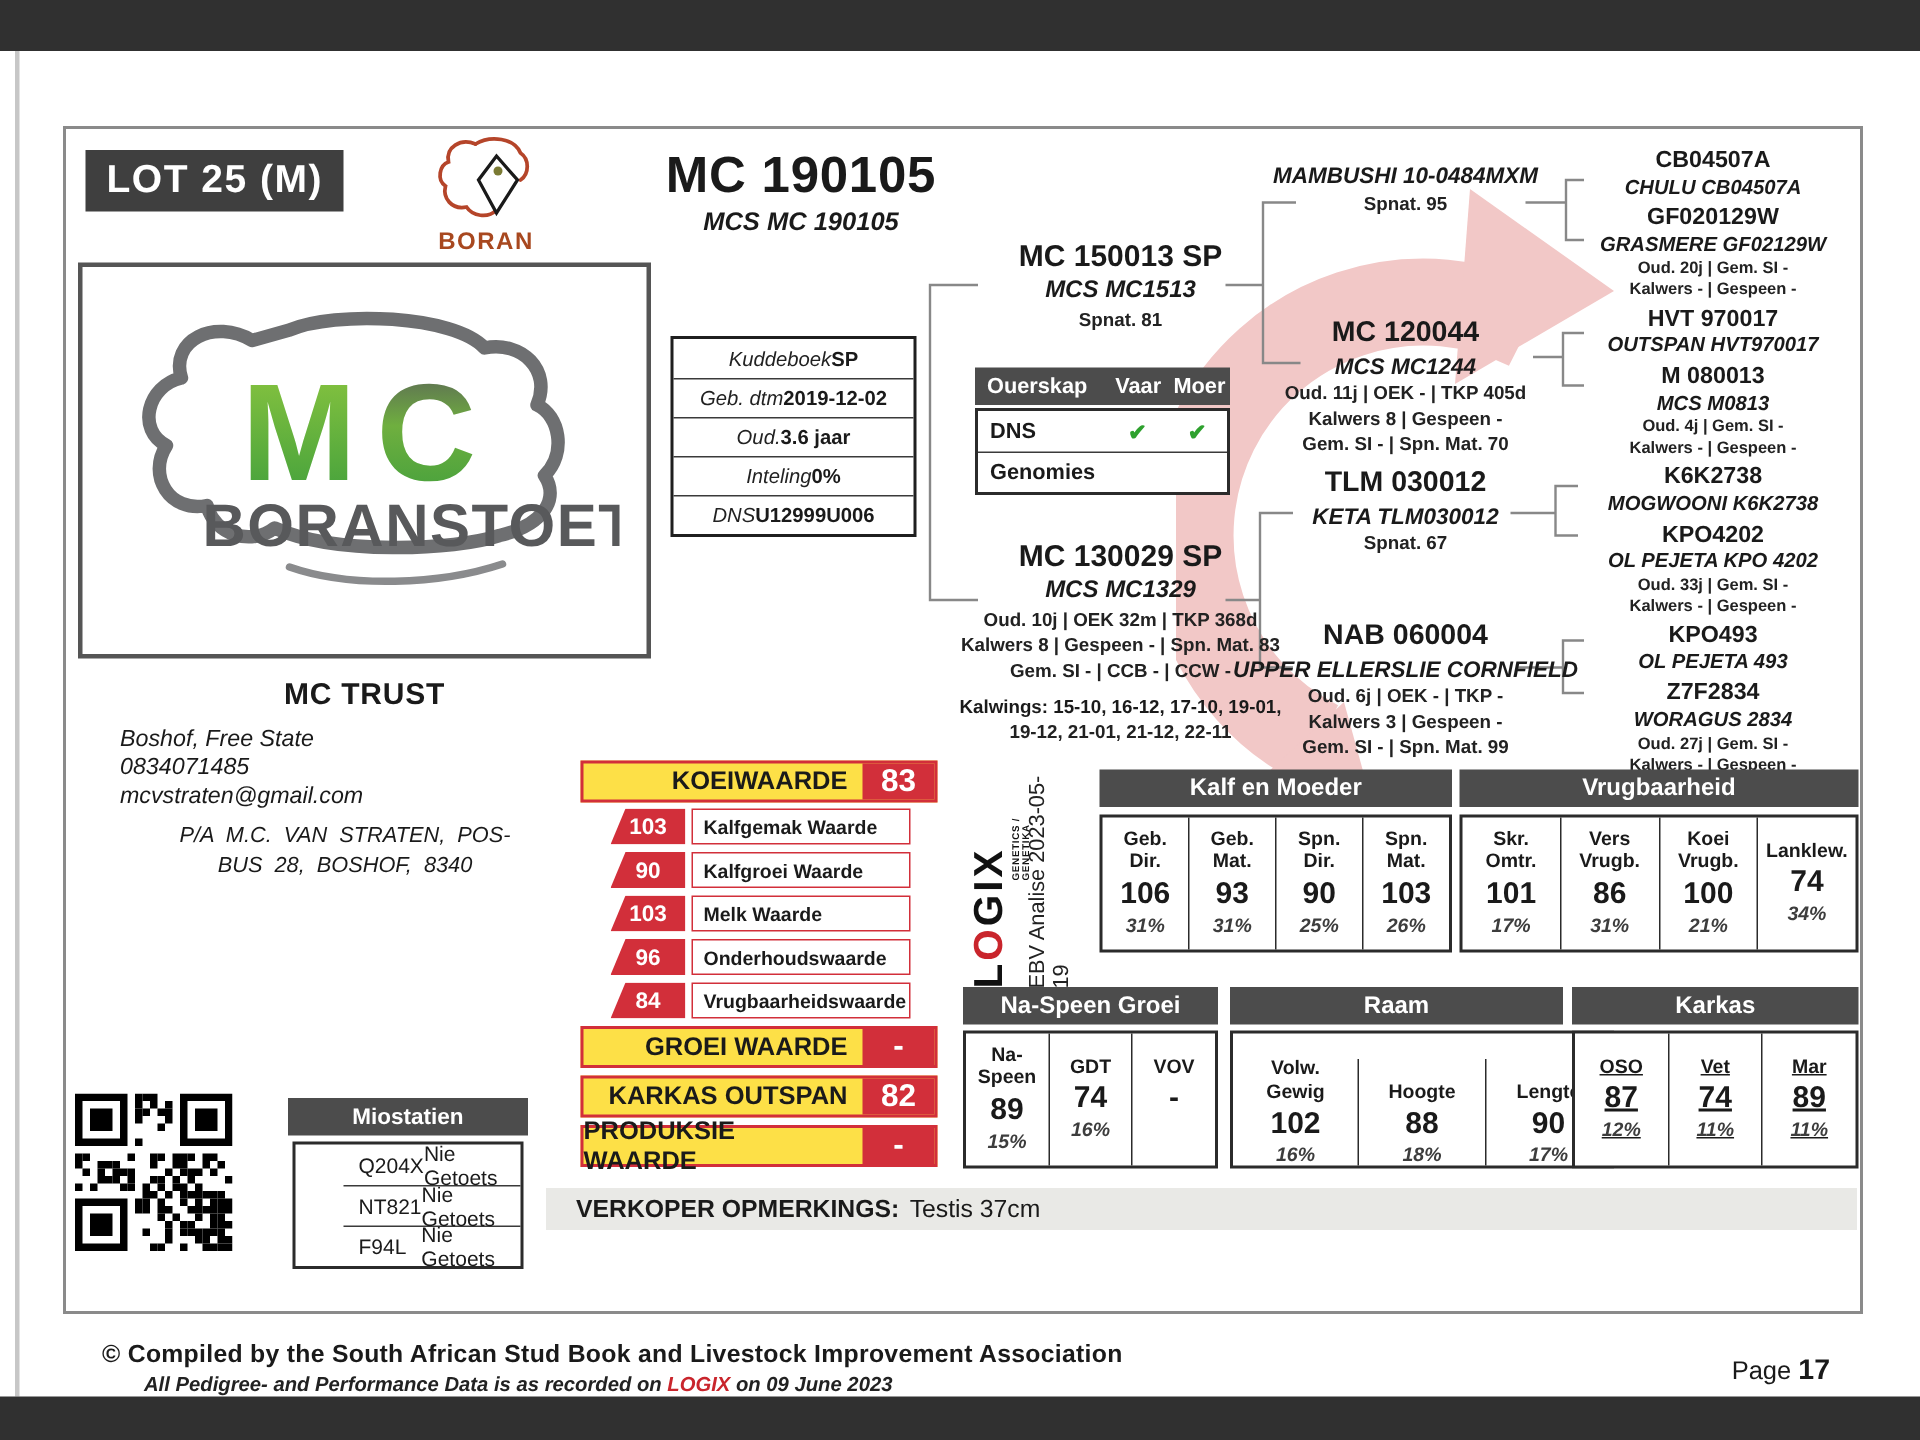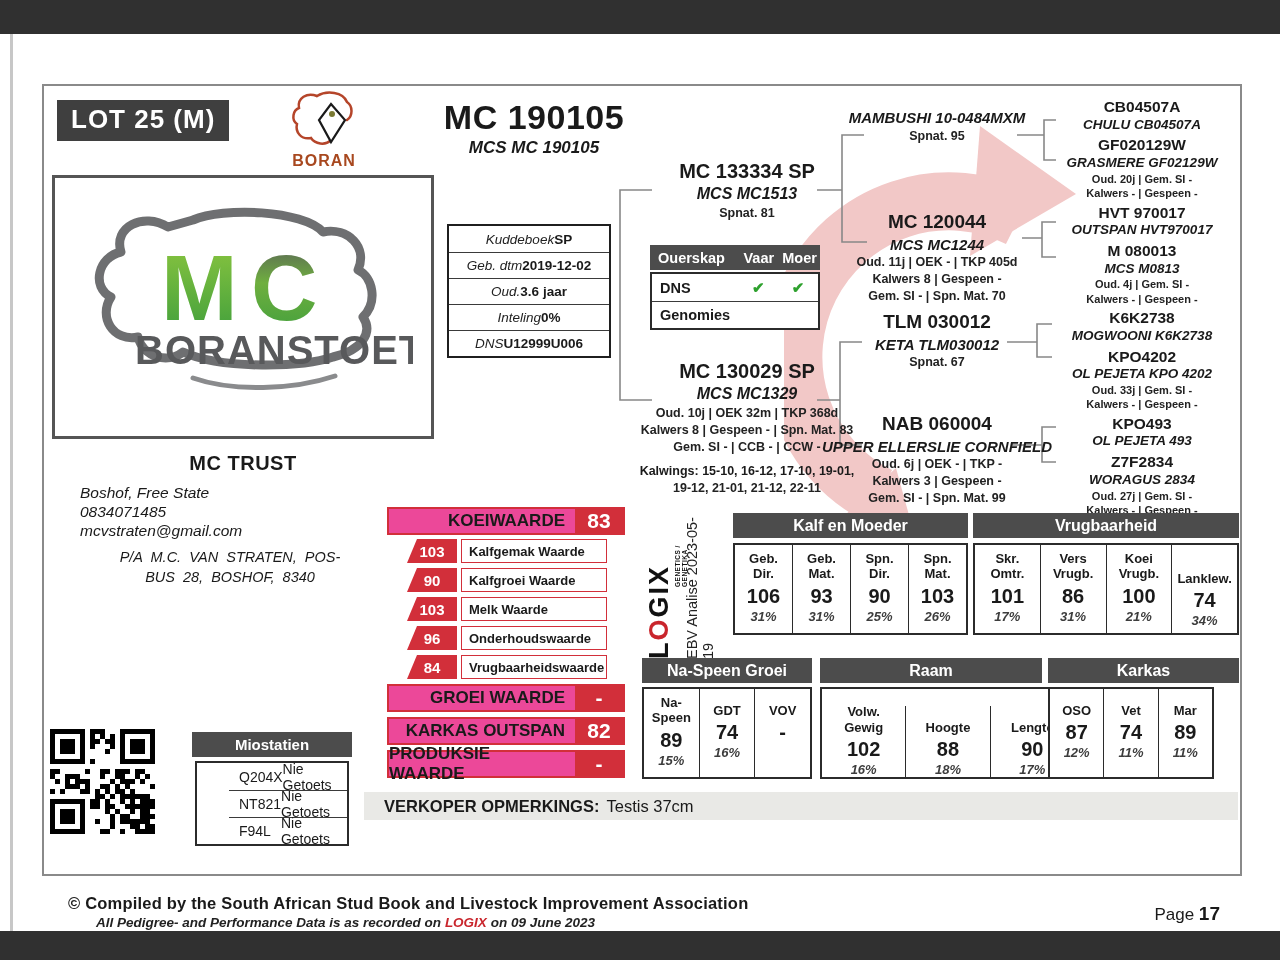--- a/index.html
+++ b/index.html
@@ -51,21 +51,21 @@
   .ped-name2{font-size:15px;font-style:italic;font-weight:600;}
   .ped-det{font-size:12.5px;font-weight:600;color:#222;line-height:1.35;}
   .ped-kalw{font-size:12.5px;font-weight:600;margin-top:8px;line-height:1.35;}
   .ggp-col{left:1000px;top:12px;width:196px;display:flex;flex-direction:column;gap:3px;text-align:center;z-index:2;}
   .ggp-id{font-size:15.5px;font-weight:800;line-height:1.2;}
   .ggp-name{font-size:13.5px;font-style:italic;font-weight:600;line-height:1.25;}
   .ggp-det{font-size:11px;font-weight:600;color:#222;line-height:1.3;}
   .ped-lines{left:0;top:0;z-index:1;}
   .watermark{left:740px;top:10px;z-index:0;}
 
-  .kw{left:343px;width:238px;height:28px;border:2px solid #d22f3a;display:flex;z-index:2;background:#ec4899;}
+  .kw{left:343px;width:238px;height:28px;border:2px solid #d22f3a;display:flex;z-index:2;background:#fde047;}
   .kw .lbl{flex:1;display:flex;align-items:center;justify-content:flex-end;padding-right:10px;font-weight:800;font-size:17px;}
   .kw .val{width:48px;background:#d22f3a;color:#fff;display:flex;align-items:center;justify-content:center;font-weight:800;font-size:21px;}
   .kw-sub{left:363px;width:218px;height:24px;display:flex;z-index:2;}
   .kw-sub .flag{width:50px;background:#d22f3a;color:#fff;display:flex;align-items:center;justify-content:center;
     font-weight:800;font-size:15px;clip-path:polygon(20% 0,100% 0,100% 100%,0 100%);}
   .kw-sub .lab{width:146px;margin-left:4px;border:1.5px solid #d22f3a;background:#fff;display:flex;align-items:center;
     padding-left:7px;font-weight:700;font-size:13px;}
 
   .logix{left:600px;top:421px;width:64px;height:152px;z-index:2;}
   .vtext{writing-mode:vertical-rl;transform:rotate(180deg);display:inline-block;height:152px;}
@@ -210,21 +210,21 @@
       <span class="chk">✔</span>
     </div>
     <div class="ouer-row">
       <span class="lbl">Genomies</span>
       <span class="chk"></span>
       <span class="chk"></span>
     </div>
   </div>
 
   <div class="ped-block" style="left:588px;top:72px;width:230px;">
-    <div class="ped-id1">MC 133334 SP</div>
+    <div class="ped-id1">MC 150013 SP</div>
     <div class="ped-name1">MCS MC1513</div>
     <div class="ped-det">Spnat. 81</div>
   </div>
   <div class="ped-block" style="left:575px;top:272px;width:256px;">
     <div class="ped-id1">MC 130029 SP</div>
     <div class="ped-name1">MCS MC1329</div>
     <div class="ped-det">Oud. 10j | OEK 32m | TKP 368d</div>
     <div class="ped-det">Kalwers 8 | Gespeen - | Spn. Mat. 83</div>
     <div class="ped-det">Gem. SI - | CCB - | CCW -</div>
     <div class="ped-kalw">Kalwings: 15-10, 16-12, 17-10, 19-01,</div>
@@ -382,21 +382,21 @@
         <div class="ebv-v">86</div>
         <div class="ebv-a">31%</div>
       </div>
     <div class="ebv-col">
         <div class="ebv-h">Koei</div>
         <div class="ebv-h">Vrugb.</div>
         <div class="ebv-v">100</div>
         <div class="ebv-a">21%</div>
       </div>
     <div class="ebv-col">
-        <div class="ebv-h" style="margin-top:20px;text-align:center;">Lanklew.</div>
+        <div class="ebv-h" style="margin-top:8px;text-align:center;">Lanklew.</div>
         <div class="ebv-h"></div>
         <div class="ebv-v">74</div>
         <div class="ebv-a">34%</div>
       </div>
   </div>
 
   <div class="tbl-head" style="left:598px;top:572px;width:170px;">Na-Speen Groei</div>
   <div class="tbl-head" style="left:776px;top:572px;width:222px;">Raam</div>
   <div class="tbl-head" style="left:1004px;top:572px;width:191px;">Karkas</div>
   <div class="ebv-group" style="left:598px;top:601px;width:170px;">
@@ -432,21 +432,21 @@
         <div class="ebv-v">88</div>
         <div class="ebv-a">18%</div>
       </div>
     <div class="ebv-col">
         <div class="ebv-h" style="margin-top:8px;">Lengte</div>
         <div class="ebv-h"></div>
         <div class="ebv-v">90</div>
         <div class="ebv-a">17%</div>
       </div>
   </div>
-  <div class="ebv-group" style="left:1004px;top:601px;width:166px;">
+  <div class="ebv-group" style="left:1004px;top:601px;width:191px;text-decoration:underline;">
     <div class="ebv-col">
         <div class="ebv-h" style="margin-top:8px;">OSO</div>
         <div class="ebv-h"></div>
         <div class="ebv-v">87</div>
         <div class="ebv-a">12%</div>
       </div>
     <div class="ebv-col">
         <div class="ebv-h" style="margin-top:8px;">Vet</div>
         <div class="ebv-h"></div>
         <div class="ebv-v">74</div>

